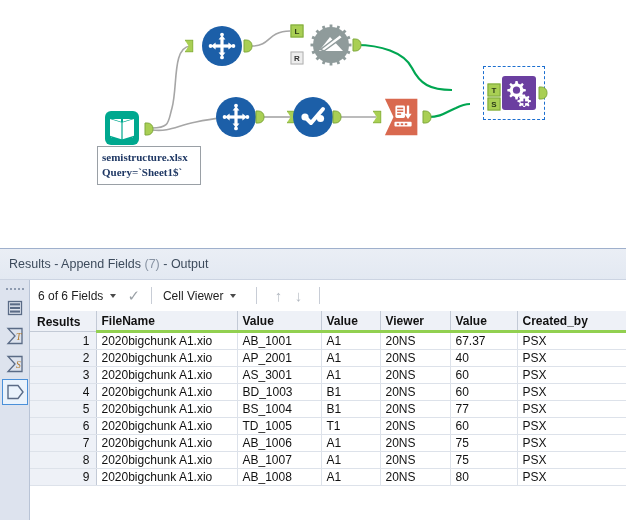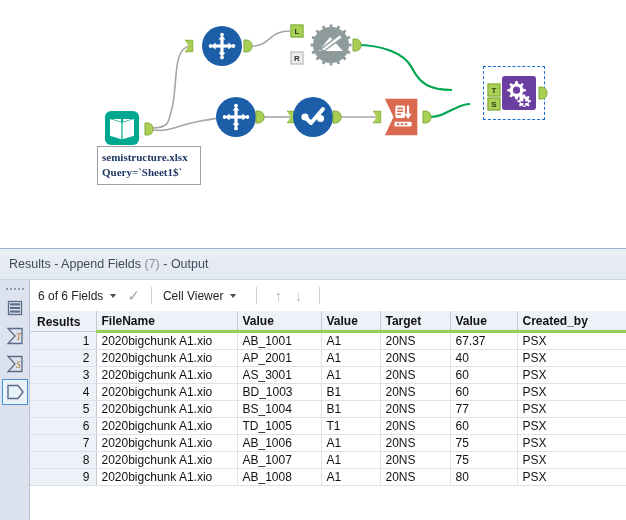--- a/index.html
+++ b/index.html
@@ -592,21 +592,21 @@
             <col style="width:70px">
             <col style="width:67px">
             <col style="width:139px">
           </colgroup>
           <thead>
             <tr>
               <th class="rec">Results</th>
               <th>FileName</th>
               <th>Value</th>
               <th>Value</th>
-              <th>Target</th>
+              <th>Viewer</th>
               <th>Value</th>
               <th class="last">Created_by</th>
             </tr>
           </thead>
           <tbody id="tbody">
               <tr>
                 <td class="rec">1</td>
                 <td>2020bigchunk A1.xio</td>
                 <td>AB_1001</td>
                 <td>A1</td>

